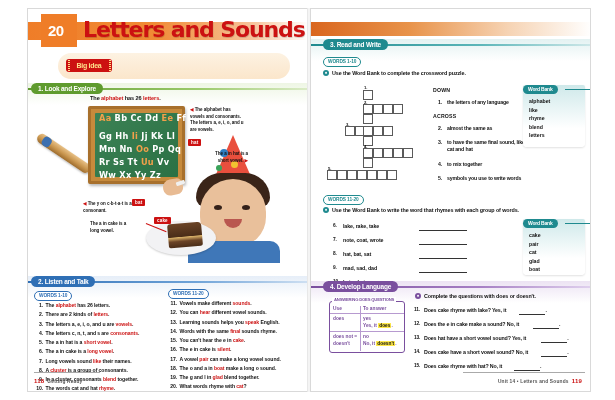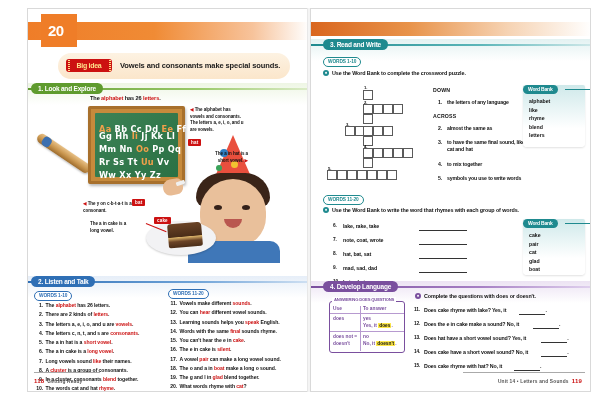--- a/index.html
+++ b/index.html
@@ -139,44 +139,44 @@
 </head>
 <body>
 
 <div class="spread">
 
   <div class="page page-left">
 
     <div class="hdr-bar"></div>
     <div class="hdr-num-box"></div>
     <div class="hdr-num">20</div>
+    <div class="hdr-title">Letters and Sounds</div>
 
     <div class="bigidea-wrap">
       <div class="bigidea-badge">Big idea</div>
-      <div class="bigidea-text">Vowels and consonants make special sounds.</div>
     </div>
 
     <div class="sec-tint tint-green" style="top:74px;"></div>
     <div class="sec sec-green" style="left:0;top:74px;width:281px;">
       <div class="rule"></div>
       <div class="pill">1. Look and Explore</div>
     </div>
 
     <div class="illus">
       <div class="lead">
         <span>The </span><span class="hl">alphabet</span><span> has 26 </span><span class="hl">letters</span><span>.</span>
       </div>
 
       <div class="bat">
           <div class="bat-grip"></div>
         </div>
 
       <div class="board-frame">
         <div class="board">
-          <div class="alpharow" style="top:11px;"><span class="v">Aa</span> Bb Cc Dd <span class="v">Ee</span> Ff</div>
+          <div class="alpharow" style="top:0;"><span class="v">Aa</span> Bb Cc Dd <span class="v">Ee</span> Ff</div>
           <div class="alpharow" style="top:18px;">Gg Hh <span class="v">Ii</span> Jj Kk Ll</div>
           <div class="alpharow" style="top:31px;">Mm Nn <span class="v">Oo</span> Pp Qq</div>
           <div class="alpharow" style="top:44px;">Rr Ss Tt <span class="v">Uu</span> Vv</div>
           <div class="alpharow" style="top:57px;">Ww Xx Yy Zz</div>
         </div>
       </div>
 
       <div class="hat"></div>
       <div class="hat-b" style="left:192px;top:56px;width:8px;height:8px;background:#2f7fc4;"></div>
       <div class="hat-b" style="left:203px;top:68px;width:7px;height:7px;background:#f2c230;"></div>

